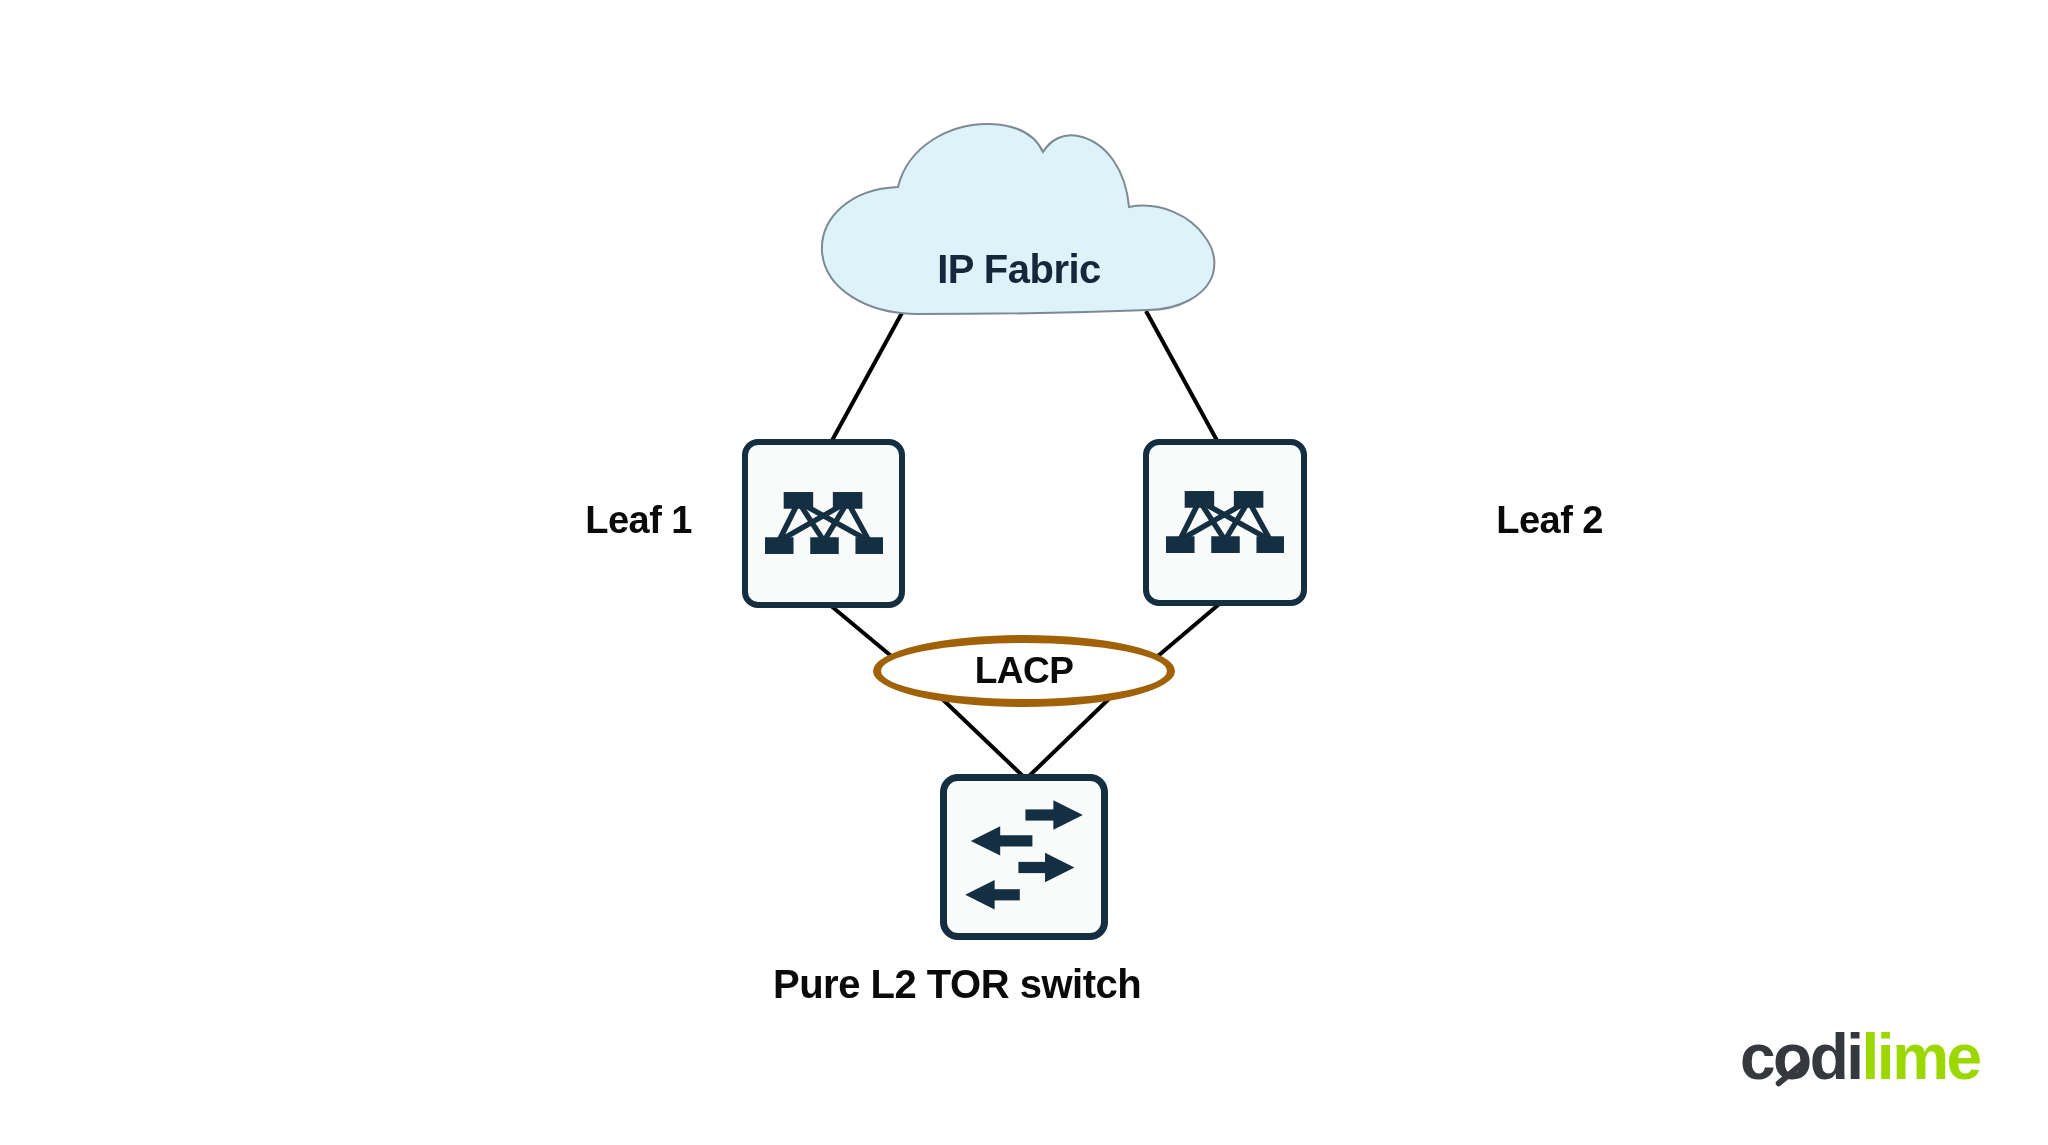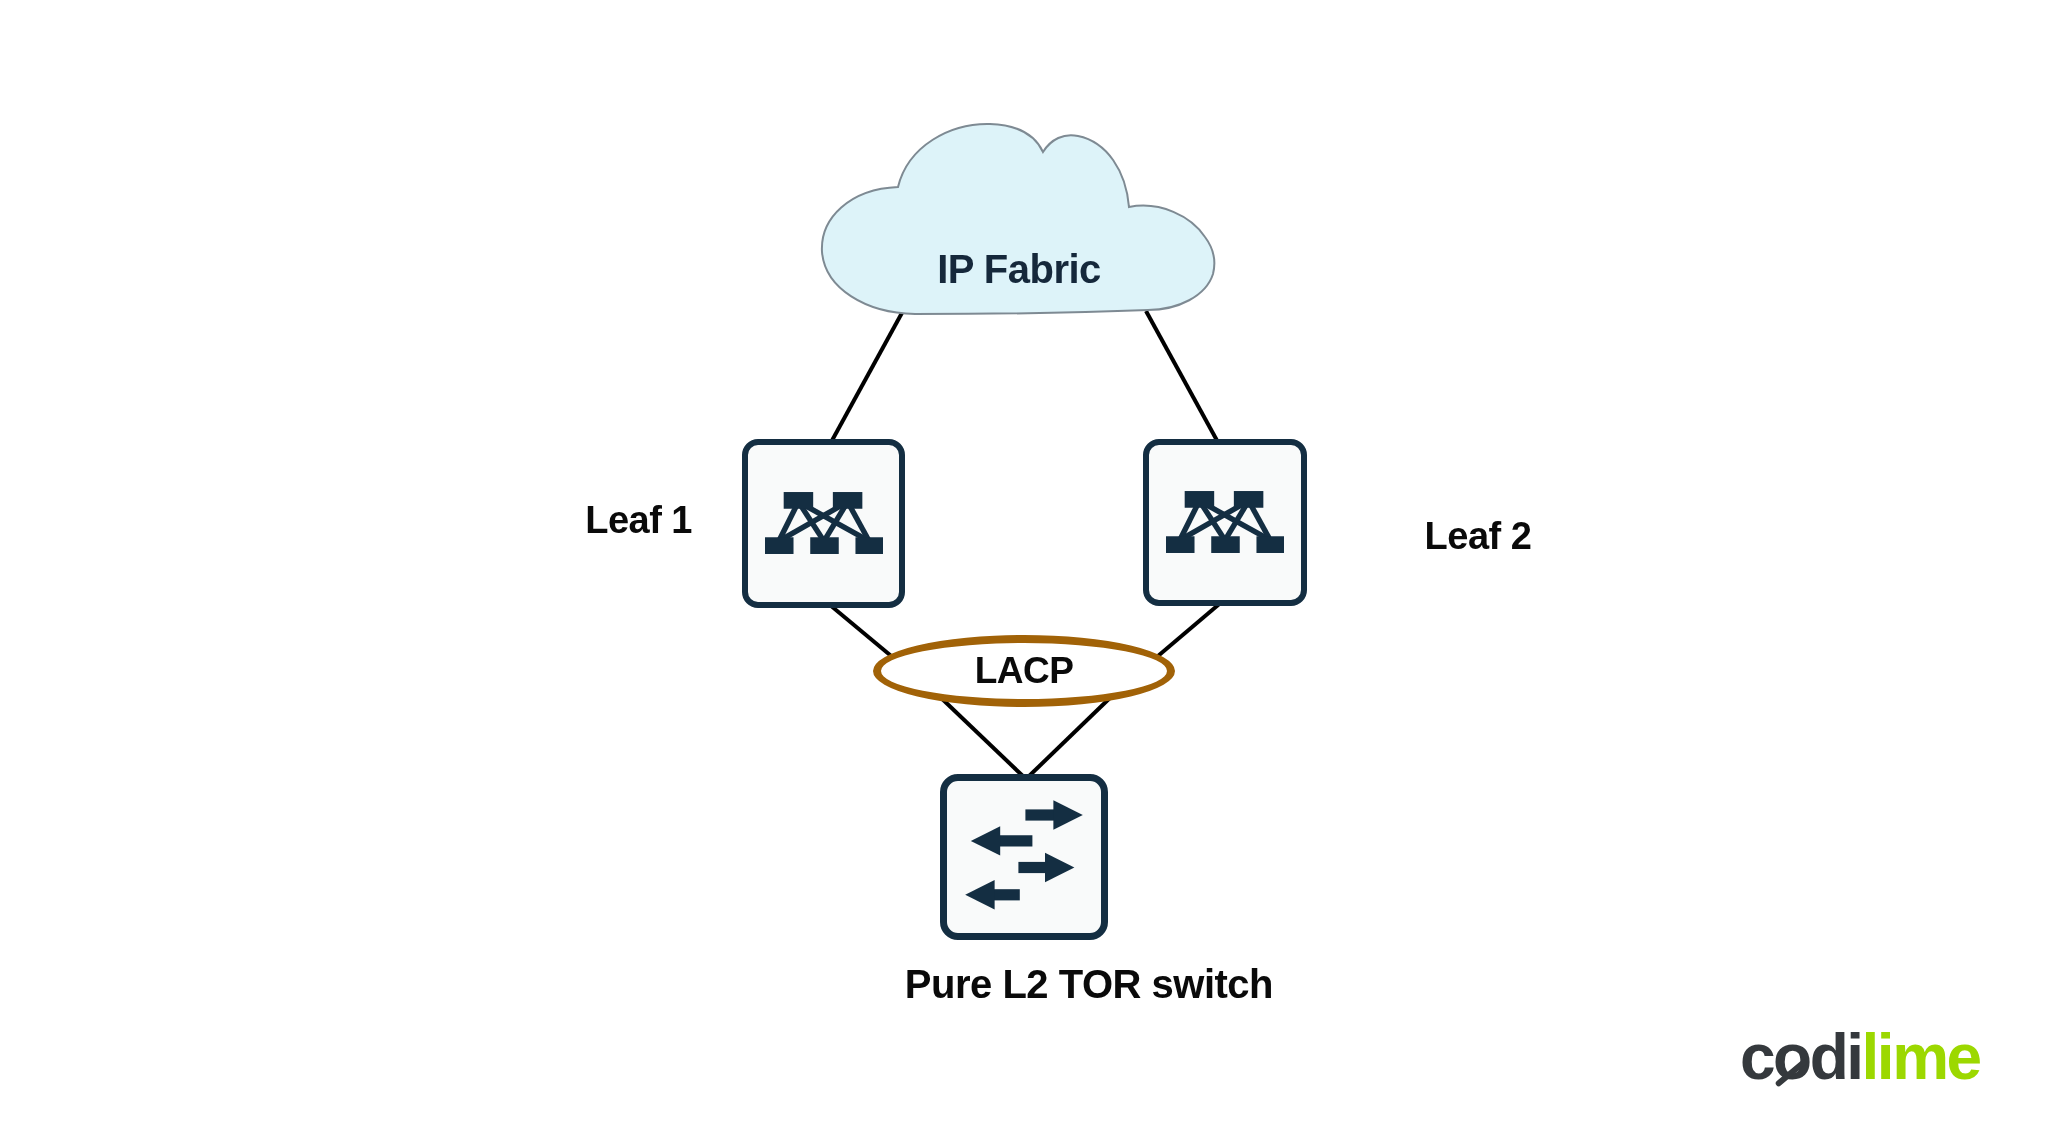--- a/index.html
+++ b/index.html
@@ -33,23 +33,23 @@
   .node-leaf1{left:742px;top:439px;width:163px;height:169px;}
   .node-leaf2{left:1143px;top:439px;width:164px;height:167px;}
   .node-tor{left:940px;top:774px;width:168px;height:166px;border-width:7px;border-radius:18px;}
 
   
   .side-label{
     position:absolute;font-size:38px;font-weight:700;color:#0a0a0a;
     letter-spacing:-0.5px;line-height:46px;
   }
   .label-leaf1{left:442px;top:497px;width:250px;text-align:right;}
-  .label-leaf2{left:1353px;top:497px;width:250px;text-align:center;margin-top:16px;}
+  .label-leaf2{left:1353px;top:497px;width:250px;text-align:right;}
   .label-tor{
-    position:absolute;left:773px;top:962px;width:500px;text-align:right;
+    position:absolute;left:773px;top:962px;width:500px;text-align:left;
     font-size:40px;font-weight:700;color:#0a0a0a;letter-spacing:-0.5px;
   }
 
   
   .lacp{
     position:absolute;left:873px;top:635px;width:302px;height:72px;
     box-sizing:border-box;background:#ffffff;border:8px solid #a16207;
     border-radius:50%;
     display:flex;align-items:center;justify-content:center;
   }

